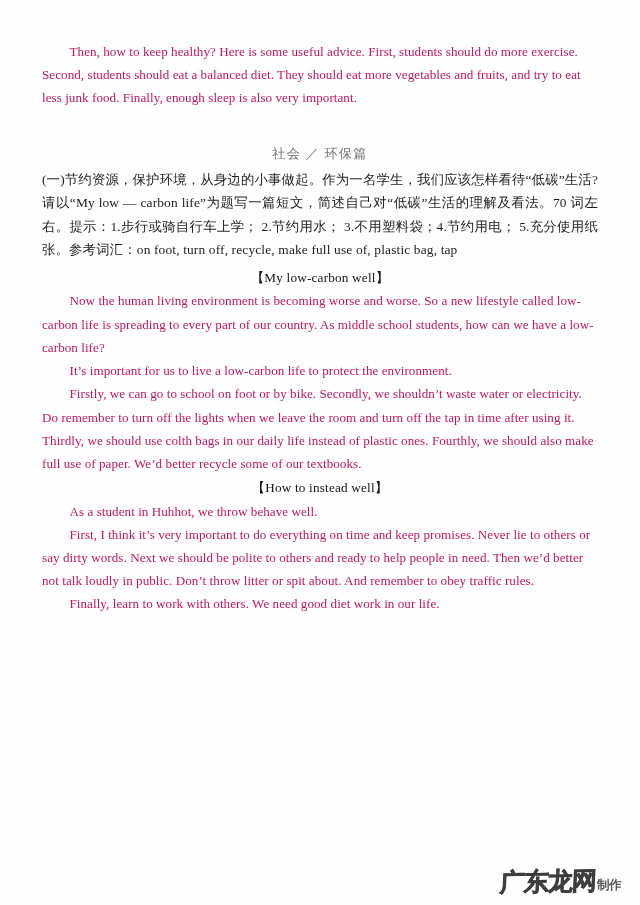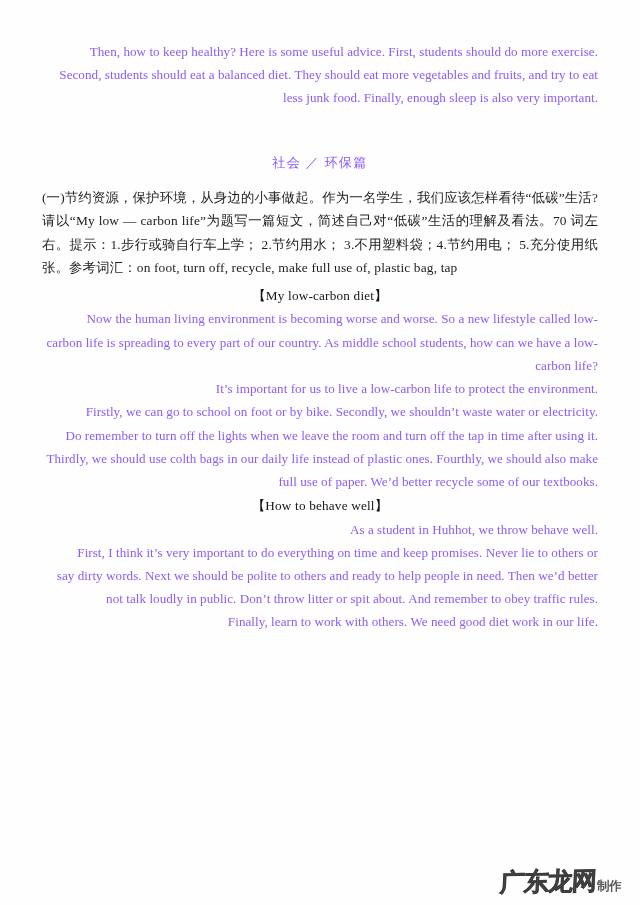--- a/index.html
+++ b/index.html
@@ -29,45 +29,45 @@
     position: absolute;
     left: 42px;
     top: 40px;
     width: 556px;
   }
 
   
   .para {
     font-size: 13.1px;
     line-height: 23.2px;
-    text-align: right;
+    text-align: left;
     margin: 0;
     letter-spacing: 0.05px;
-    color: #8b5cf6;
+    color: #be185d;
     text-indent: 2.1em;
   }
 
   .cn {
     font-size: 13.4px;
     line-height: 23.6px;
     margin: 0;
     text-indent: 0;
     color: #1d1d1d;
     letter-spacing: 0.15px;
     text-align: justify;
     text-justify: inter-character;
   }
 
   .section-heading {
     font-size: 13.2px;
     line-height: 22px;
     text-align: center;
     letter-spacing: 1.2px;
-    color: #8b5cf6;
-    margin: 12px;
+    color: #737373;
+    margin: 3px;
   }
 
   .essay-title {
     font-size: 13.2px;
     line-height: 22.5px;
     text-align: center;
     color: #151515;
     margin: 0;
     letter-spacing: 0.2px;
   }
@@ -98,21 +98,21 @@
     font-size: 25px;
     font-weight: 700;
     color: #2a2a2a;
     letter-spacing: -1px;
     line-height: 1;
     -webkit-text-stroke: 0.6px #111;
     transform: skewX(-4deg) rotate(-1.2deg);
     text-shadow: 0.7px 0.7px 0 #ffffff, -0.6px -0.6px 0 #f2f2f2;
   }
   #watermark .wm-sub {
-    font-family: Liberation Sans, sans-serif;
+    font-family: Liberation Mono, monospace;
     font-size: 12.5px;
     font-weight: 700;
     color: #333;
     line-height: 1;
     padding-bottom: 2px;
     letter-spacing: -0.5px;
   }
 </style>
 </head>
 <body>
@@ -124,32 +124,32 @@
     <p class="para">Then, how to keep healthy? Here is some useful advice. First, students should do more exercise. Second, students should eat a balanced diet. They should eat more vegetables and fruits, and try to eat less junk food. Finally, enough sleep is also very important.</p>
 
     <div class="gap-lg"></div>
 
     <p class="section-heading">社会 ／ 环保篇</p>
 
     <p class="cn">(一)节约资源，保护环境，从身边的小事做起。作为一名学生，我们应该怎样看待“低碳”生活?请以“My low — carbon life”为题写一篇短文，简述自己对“低碳”生活的理解及看法。70 词左右。提示：1.步行或骑自行车上学；  2.节约用水；  3.不用塑料袋；4.节约用电；  5.充分使用纸张。参考词汇：on foot, turn off, recycle, make full use of, plastic bag, tap</p>
 
     <div class="gap-sm"></div>
 
-    <p class="essay-title">【My low-carbon diet】</p>
+    <p class="essay-title">【My low-carbon well】</p>
 
     <p class="para">Now the human living environment is becoming worse and worse. So a new lifestyle called low-carbon life is spreading to every part of our country. As middle school students, how can we have a low-carbon life?</p>
 
     <p class="para">It’s important for us to live a low-carbon life to protect the environment.</p>
 
     <p class="para">Firstly, we can go to school on foot or by bike. Secondly, we shouldn’t waste water or electricity. Do remember to turn off the lights when we leave the room and turn off the tap in time after using it. Thirdly, we should use colth bags in our daily life instead of plastic ones. Fourthly, we should also make full use of paper. We’d better recycle some of our textbooks.</p>
 
 
     <div class="gap-xs"></div>
 
-    <p class="essay-title">【How to behave well】</p>
+    <p class="essay-title">【How to instead well】</p>
 
     <p class="para">As a student in Huhhot, we throw behave well.</p>
 
     <p class="para">First, I think it’s very important to do everything on time and keep promises. Never lie to others or say dirty words. Next we should be polite to others and ready to help people in need. Then we’d better not talk loudly in public. Don’t throw litter or spit about. And remember to obey traffic rules.</p>
 
     <p class="para">Finally, learn to work with others. We need good diet work in our life.</p>
 
   </div>
 
   <div id="watermark">

